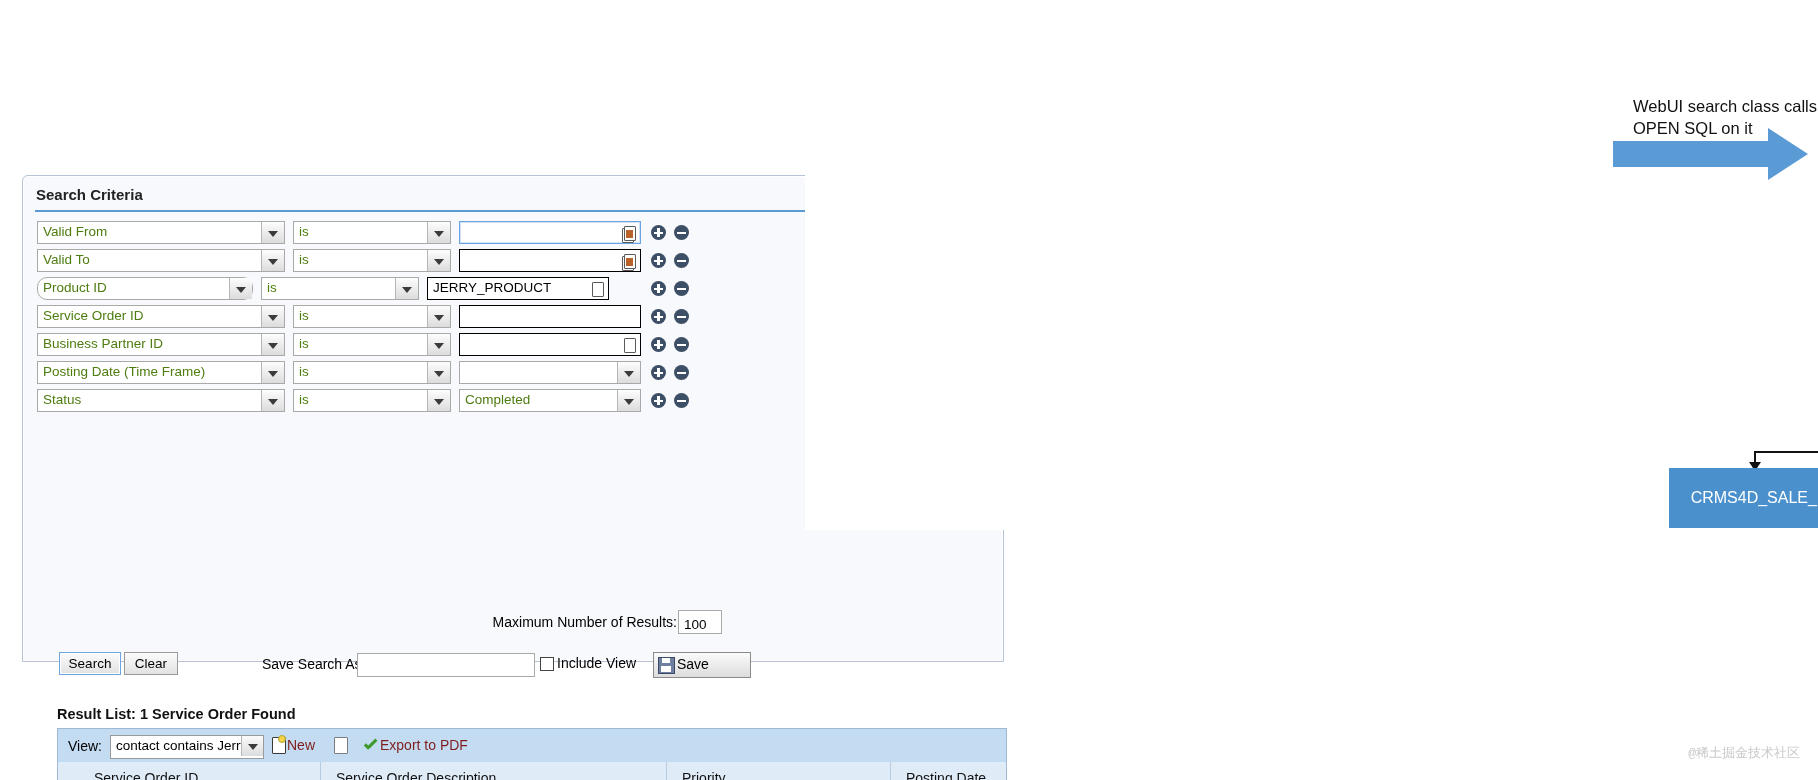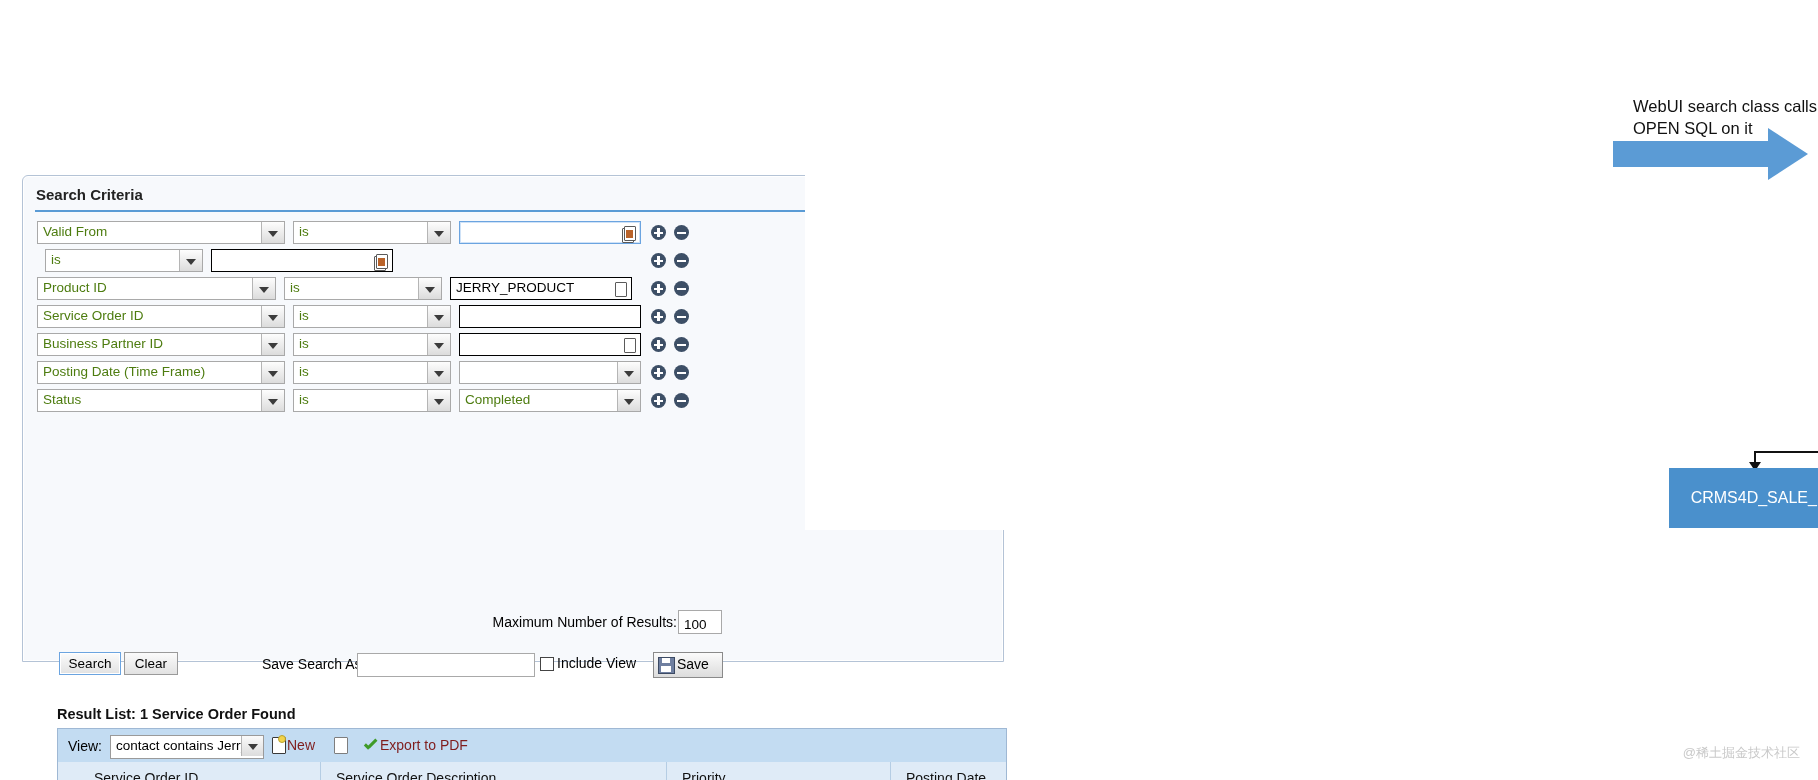--- a/index.html
+++ b/index.html
@@ -31,21 +31,21 @@
   #maxres-label{position:absolute;right:326px;top:438px;font-size:14px;color:#000;}
   #maxres-box{position:absolute;left:655px;top:434px;width:42px;height:22px;border:1px solid #a9a9a9;background:#fff;}
   #maxres-box .txt{position:absolute;left:5px;top:6px;font-size:13.5px;}
 
   .btn{position:absolute;height:23px;background:linear-gradient(#fbfbfb,#e2e2e2);border:1px solid #9a9a9a;font-size:13.5px;color:#000;text-align:center;line-height:22px;box-sizing:border-box;}
   .btn.primary{border:1px solid #6ba4e0;box-shadow:0 0 0 1px #fff inset;}
   #savesearch-label{position:absolute;left:214px;top:480px;font-size:14px;margin-left:25px;}
   #savesearch-input{position:absolute;left:334px;top:477px;width:176px;height:22px;border:1px solid #a9a9a9;background:#fff;}
   #incview-chk{position:absolute;left:517px;top:481px;width:12px;height:12px;border:1.4px solid #444;background:#fff;}
   #incview-label{position:absolute;left:534px;top:479px;font-size:14px;text-align:right;}
-  #save-btn{position:absolute;left:630px;top:476px;width:68px;height:24px;background:linear-gradient(#fbfbfb,#dcdcdc);border:1px solid #8a8a8a;}
+  #save-btn{position:absolute;left:630px;top:476px;width:68px;height:24px;background:linear-gradient(#fbfbfb,#dcdcdc);border:1px solid #8a8a8a;padding-left:28px;}
   #save-btn .glyph{position:absolute;left:4px;top:4px;width:15px;height:15px;background:#6f7fa0;border:1px solid #3c4a63;}
   #save-btn .glyph:before{content:"";position:absolute;left:3px;top:0;width:8px;height:5px;background:#fff;}
   #save-btn .glyph:after{content:"";position:absolute;left:2px;top:8px;width:10px;height:6px;background:#fff;}
   #save-btn .lbl{position:absolute;left:23px;top:3px;font-size:14px;}
 
   #result-title{position:absolute;left:34px;top:530px;font-size:14.5px;font-weight:bold;color:#111;}
   #result-wrap{position:absolute;left:34px;top:552px;width:948px;height:108px;border:1px solid #9fb8d4;background:#fff;}
   #result-toolbar{position:absolute;left:0;top:0;width:100%;height:33px;background:#c3dcf2;border-bottom:1px solid #a9c6e2;}
   #view-label{position:absolute;left:10px;top:9px;font-size:14px;}
   #view-sel{position:absolute;left:52px;top:6px;width:152px;height:22px;border:1px solid #9a9a9a;background:#fff;}
@@ -73,40 +73,40 @@
   #arrow-shaft{position:absolute;left:808px;top:141px;width:158px;height:26px;background:#5b9bd5;}
   #arrow-head{position:absolute;left:963px;top:128px;width:0;height:0;border-top:26px solid transparent;border-bottom:26px solid transparent;border-left:40px solid #5b9bd5;}
 
   .box-blue{position:absolute;background:#4a90cc;color:#fff;font-size:16px;display:flex;align-items:center;justify-content:center;}
 
   .ln{position:absolute;background:#111;}
   .ln.h{height:2px;}
   .ln.v{width:2px;}
   .ahead-d{position:absolute;width:0;height:0;border-left:6px solid transparent;border-right:6px solid transparent;border-top:9px solid #111;}
 
-  #watermark{position:absolute;right:18px;bottom:18px;font-size:13px;color:#c9c9c9;}
+  #watermark{position:absolute;right:18px;bottom:18px;font-size:13px;color:#c9c9c9;font-family:Liberation Mono, monospace;}
 </style>
 </head>
 <body>
 
 <div id="webui">
   <div id="panel-title">Search Criteria</div>
   <div id="title-rule"></div>
   <div id="criteria-rows">
       <div class="crit-row" style="top: 45px;"><div class="sel" style="width: 248px;"><span class="txt">Valid From</span><span class="arrow"></span></div><div class="sel" style="width: 158px; margin-left: 8px;"><span class="txt">is</span><span class="arrow"></span></div><div class="inp focus" style="margin-left: 8px; width: 182px;"><span class="txt"></span><span class="f4">
             <span class="sheet2"></span>
             <span class="sheet"></span>
             <span class="cal"></span>
           </span></div><span class="pm plus" style="left: 614px; top: 4px;"></span><span class="pm" style="left: 637px; top: 4px;"></span></div>
-      <div class="crit-row" style="top: 73px;"><div class="sel" style="width: 158px; margin-left: 8px;"><span class="txt">is</span><span class="arrow"></span></div><div class="inp" style="margin-left: 8px; width: 182px;"><span class="txt"></span><span class="f4">
+      <div class="crit-row" style="top: 73px;"><div class="sel" style="width: 248px;"><span class="txt">Valid To</span><span class="arrow"></span></div><div class="sel" style="width: 158px; margin-left: 8px;"><span class="txt">is</span><span class="arrow"></span></div><div class="inp" style="margin-left: 8px; width: 182px;"><span class="txt"></span><span class="f4">
             <span class="sheet2"></span>
             <span class="sheet"></span>
             <span class="cal"></span>
           </span></div><span class="pm plus" style="left: 614px; top: 4px;"></span><span class="pm" style="left: 637px; top: 4px;"></span></div>
-      <div class="crit-row" style="top: 101px;"><div class="sel" style="width: 239px;"><span class="txt">Product ID</span><span class="arrow"></span></div><div class="sel" style="width: 158px; margin-left: 8px;"><span class="txt">is</span><span class="arrow"></span></div><div class="inp" style="margin-left: 8px; width: 182px;"><span class="txt">JERRY_PRODUCT</span><span class="f4">
+      <div class="crit-row" style="top: 101px;"><div class="sel" style="width: 216px; border-radius: 10px;"><span class="txt">Product ID</span><span class="arrow"></span></div><div class="sel" style="width: 158px; margin-left: 8px;"><span class="txt">is</span><span class="arrow"></span></div><div class="inp" style="margin-left: 8px; width: 182px;"><span class="txt">JERRY_PRODUCT</span><span class="f4">
             <span class="sheet"></span>
           </span></div><span class="pm plus" style="left: 614px; top: 4px;"></span><span class="pm" style="left: 637px; top: 4px;"></span></div>
       <div class="crit-row" style="top: 129px;"><div class="sel" style="width: 248px;"><span class="txt">Service Order ID</span><span class="arrow"></span></div><div class="sel" style="width: 158px; margin-left: 8px;"><span class="txt">is</span><span class="arrow"></span></div><div class="inp" style="margin-left: 8px; width: 182px;"><span class="txt"></span></div><span class="pm plus" style="left: 614px; top: 4px;"></span><span class="pm" style="left: 637px; top: 4px;"></span></div>
       <div class="crit-row" style="top: 157px;"><div class="sel" style="width: 248px;"><span class="txt">Business Partner ID</span><span class="arrow"></span></div><div class="sel" style="width: 158px; margin-left: 8px;"><span class="txt">is</span><span class="arrow"></span></div><div class="inp" style="margin-left: 8px; width: 182px;"><span class="txt"></span><span class="f4">
             <span class="sheet"></span>
           </span></div><span class="pm plus" style="left: 614px; top: 4px;"></span><span class="pm" style="left: 637px; top: 4px;"></span></div>
       <div class="crit-row" style="top: 185px;"><div class="sel" style="width: 248px;"><span class="txt">Posting Date (Time Frame)</span><span class="arrow"></span></div><div class="sel" style="width: 158px; margin-left: 8px;"><span class="txt">is</span><span class="arrow"></span></div><div class="sel" style="margin-left: 8px; width: 182px;"><span class="txt"></span><span class="arrow"></span></div><span class="pm plus" style="left: 614px; top: 4px;"></span><span class="pm" style="left: 637px; top: 4px;"></span></div>
       <div class="crit-row" style="top: 213px;"><div class="sel" style="width: 248px;"><span class="txt">Status</span><span class="arrow"></span></div><div class="sel" style="width: 158px; margin-left: 8px;"><span class="txt">is</span><span class="arrow"></span></div><div class="sel" style="margin-left: 8px; width: 182px;"><span class="txt">Completed</span><span class="arrow"></span></div><span class="pm plus" style="left: 614px; top: 4px;"></span><span class="pm" style="left: 637px; top: 4px;"></span></div>
     </div>
 

